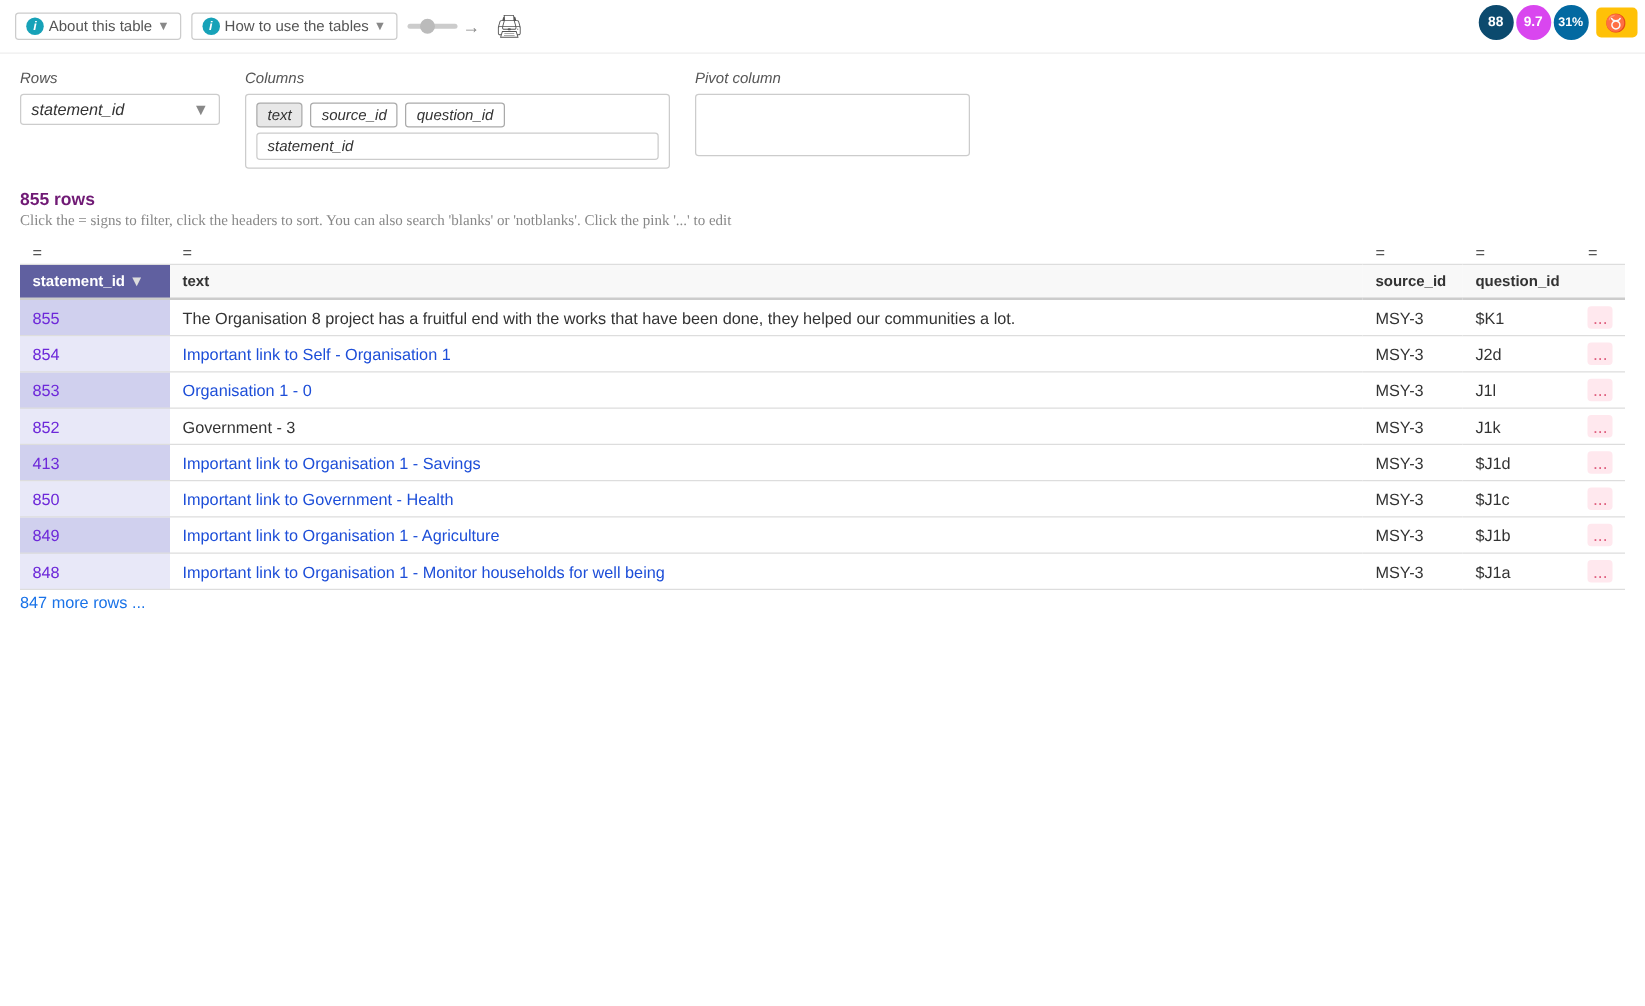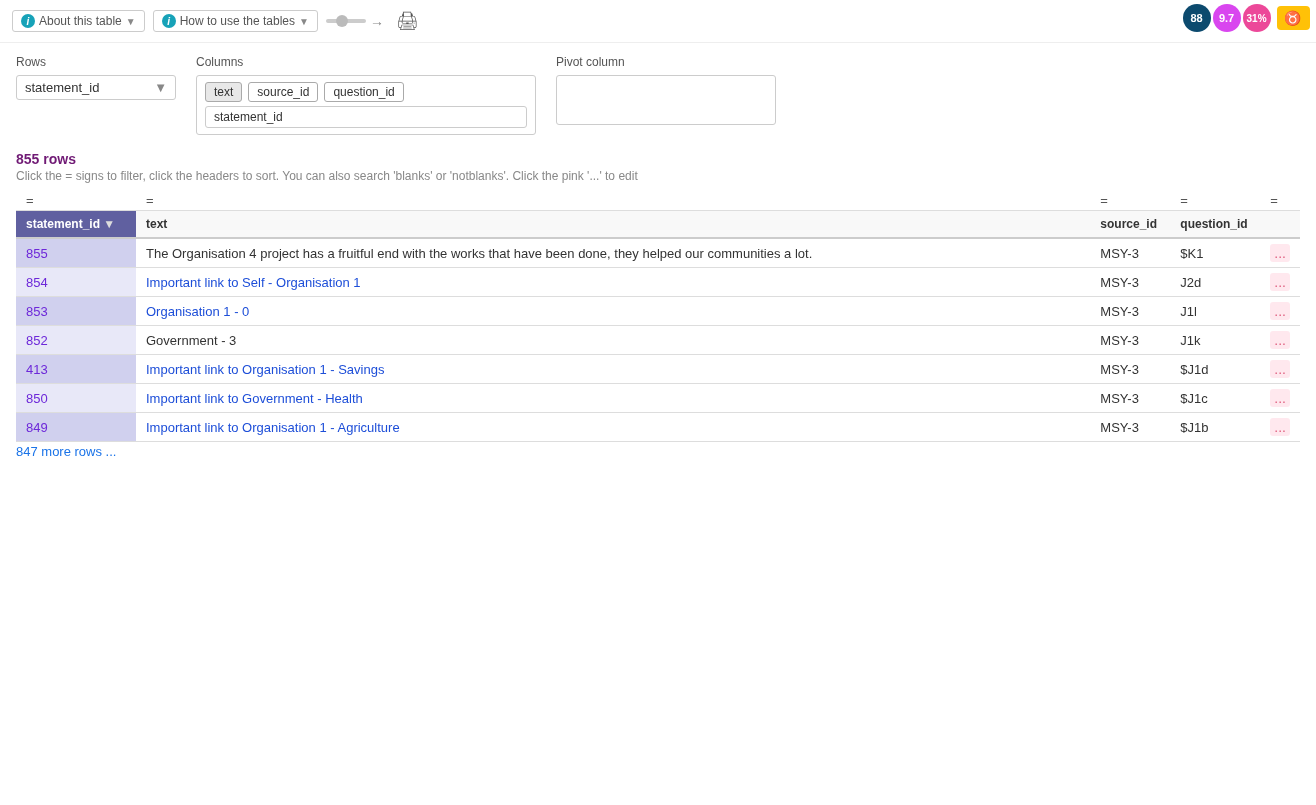--- a/index.html
+++ b/index.html
@@ -86,21 +86,21 @@
       width: 28px; height: 28px;
       display: flex;
       align-items: center;
       justify-content: center;
       font-size: 11px;
       font-weight: bold;
       color: #fff;
     }
     .badge-green { background: #0c4a6e; }
     .badge-teal  { background: #d946ef; }
-    .badge-pink  { background: #ec4899; font-size: 10px; }
+    .badge-pink  { background: #0369a1; font-size: 10px; }
 
     .user-badge {
       background: #ffc107;
       border-radius: 4px;
       padding: 4px 8px;
       font-size: 14px;
       cursor: pointer;
       margin-left: 4px;
     }
 
@@ -108,20 +108,21 @@
     .main-content {
       padding: 12px 16px;
     }
 
     
     .config-section {
       display: flex;
       align-items: flex-start;
       gap: 20px;
       margin-bottom: 16px;
+      font-style: italic;
     }
     .config-group label {
       display: block;
       font-size: 12px;
       color: #555;
       margin-bottom: 6px;
     }
     .rows-select {
       display: flex;
       align-items: center;
@@ -176,20 +177,21 @@
     }
     .row-count {
       font-size: 14px;
       font-weight: bold;
       color: #701a75;
       margin-bottom: 2px;
     }
     .table-hint {
       font-size: 12px;
       color: #888;
+      font-family: Liberation Serif, serif;
     }
 
     
     .data-table {
       width: 100%;
       border-collapse: collapse;
       font-size: 13px;
     }
     .data-table th, .data-table td {
       border-bottom: 1px solid #ddd;
@@ -337,21 +339,21 @@
         </th>
         <th>text</th>
         <th class="source-col">source_id</th>
         <th class="question-col">question_id</th>
         <th class="actions-col"></th>
       </tr>
     </thead>
     <tbody id="table-body">
     <tr class="data-row">
           <td class="id-col">855</td>
-          <td>The Organisation 4 project has a fruitful end with the works that have been done, they helped our communities a lot.</td>
+          <td>The Organisation 8 project has a fruitful end with the works that have been done, they helped our communities a lot.</td>
           <td class="source-col">MSY-3</td>
           <td class="question-col">$K1</td>
           <td class="actions-col"><span class="edit-dots">...</span></td>
         </tr>
         <tr class="data-row">
           <td class="id-col">854</td>
           <td><a class="text-link">Important link to Self - Organisation 1</a></td>
           <td class="source-col">MSY-3</td>
           <td class="question-col">J2d</td>
           <td class="actions-col"><span class="edit-dots">...</span></td>
@@ -384,18 +386,25 @@
           <td class="question-col">$J1c</td>
           <td class="actions-col"><span class="edit-dots">...</span></td>
         </tr>
         <tr class="data-row">
           <td class="id-col">849</td>
           <td><a class="text-link">Important link to Organisation 1 - Agriculture</a></td>
           <td class="source-col">MSY-3</td>
           <td class="question-col">$J1b</td>
           <td class="actions-col"><span class="edit-dots">...</span></td>
         </tr>
+        <tr class="data-row">
+          <td class="id-col">848</td>
+          <td><a class="text-link">Important link to Organisation 1 - Monitor households for well being</a></td>
+          <td class="source-col">MSY-3</td>
+          <td class="question-col">$J1a</td>
+          <td class="actions-col"><span class="edit-dots">...</span></td>
+        </tr>
       </tbody>
   </table>
 
   <div class="more-rows">847 more rows ...</div>
 
 </div>
 
 </body></html>

